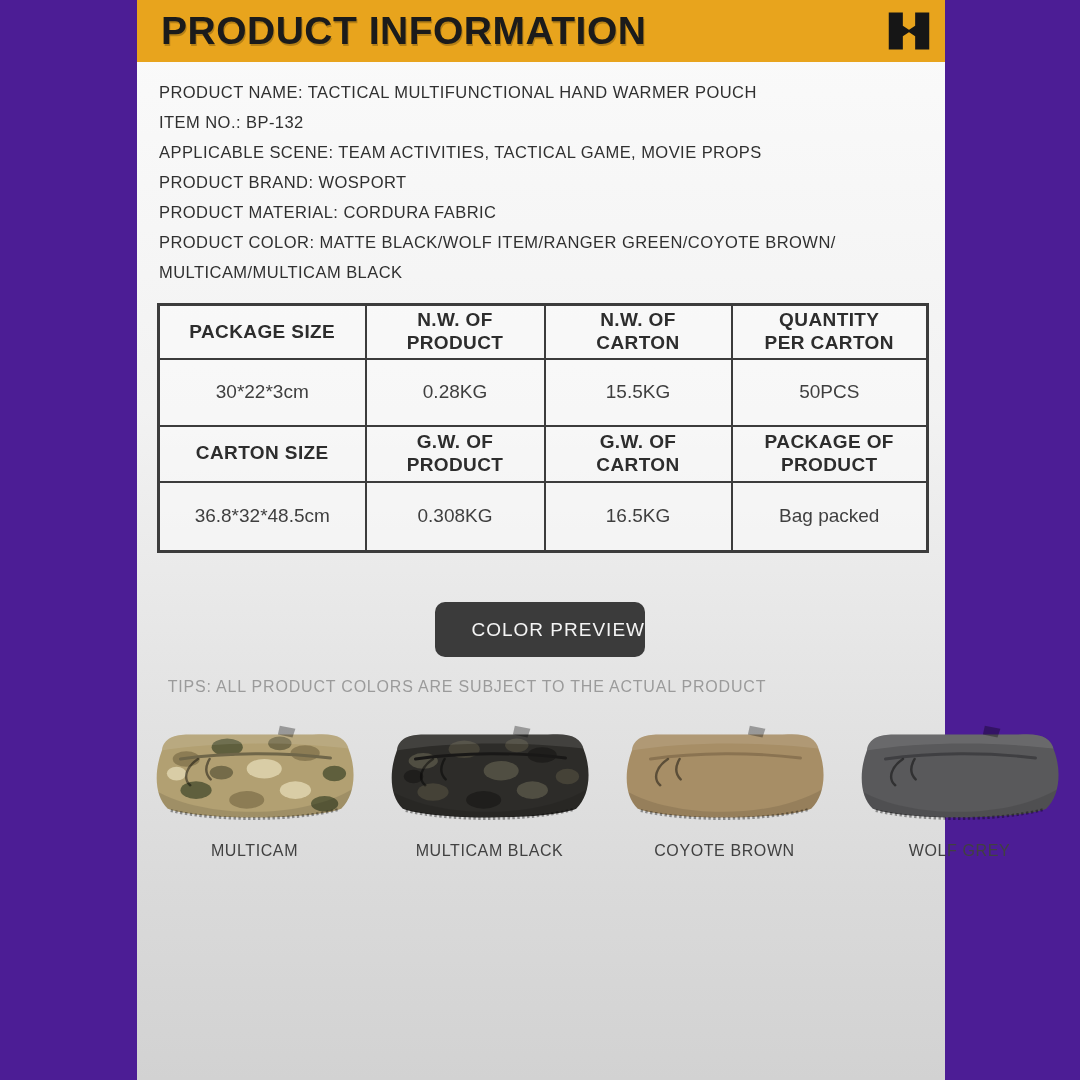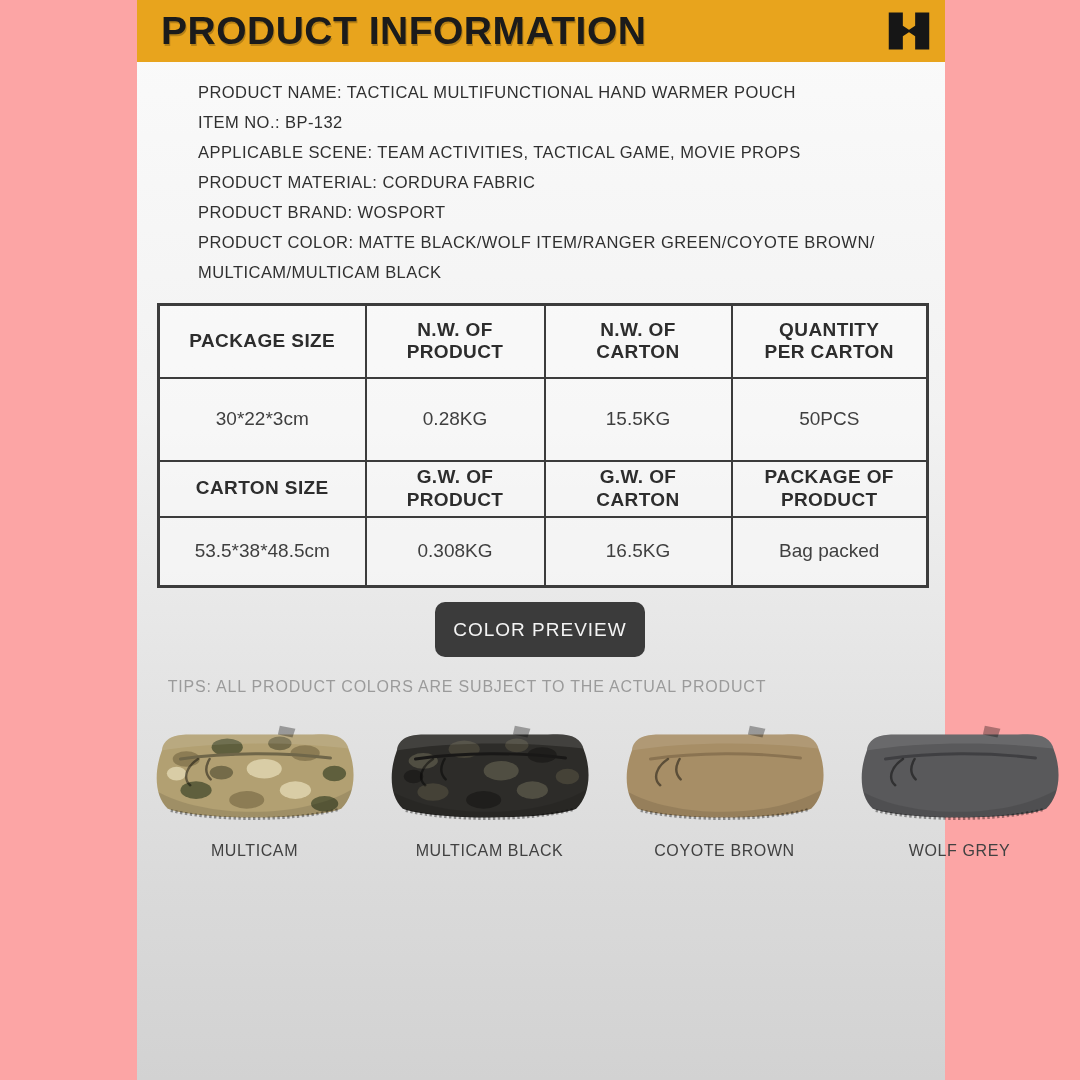--- a/index.html
+++ b/index.html
@@ -1,40 +1,40 @@
 <!DOCTYPE html>
 <html><head>
 <meta charset="utf-8">
 <style>
   html,body{margin:0;padding:0;background:#ffffff;}
-  .page{position:relative;width:1080px;height:1080px;background:#fca5a5;overflow:hidden;
+  .page{position:relative;width:1080px;height:1080px;background:#4c1d95;overflow:hidden;
         font-family:"Liberation Sans", sans-serif;}
   .panel{position:absolute;left:137px;top:0;width:808px;height:1080px;
          background:linear-gradient(180deg,#fbfbfb 0%,#f2f2f2 38%,#e6e6e6 60%,#dadada 82%,#d2d2d2 100%);}
   .header-bar{position:absolute;left:0;top:0;width:808px;height:62px;background:#E8A41D;}
   .header-title{position:absolute;left:24px;top:9px;font-size:39px;font-weight:700;
                 color:#1b1b1b;letter-spacing:0.5px;text-shadow:1px 2px 0 rgba(0,0,0,0.22);
                 white-space:nowrap;}
   .logo{position:absolute;right:14px;top:10px;width:44px;height:42px;}
   .logo polygon{fill:#161616;}
 
   .info-block{position:absolute;left:22px;top:77px;width:770px;}
   .info-line{height:30px;line-height:30px;font-size:16.5px;color:#303030;
-             letter-spacing:0.45px;white-space:nowrap;margin-left:39px;}
+             letter-spacing:0.45px;white-space:nowrap;}
 
   .spec-table{position:absolute;left:20px;top:303px;width:769px;border-collapse:collapse;
               table-layout:fixed;border:3px solid #3c3c3c;}
   .spec-table td{border:2px solid #3c3c3c;text-align:center;vertical-align:middle;
                  background:rgba(252,252,252,0.55);white-space:pre-line;line-height:1.18;}
   .spec-table tr.hdr td{font-weight:700;font-size:19px;color:#2d2d2d;letter-spacing:0.4px;}
   .spec-table tr.val td{font-weight:400;font-size:19px;color:#3f3f3f;}
 
   .preview-btn{position:absolute;left:298px;top:602px;width:210px;height:55px;
                background:#3b3b3b;border-radius:10px;display:flex;align-items:center;
-               justify-content:center;}
+               justify-content:flex-end;}
   .preview-btn span{color:#f4f4f4;font-size:19px;letter-spacing:1px;}
   .tips{position:absolute;left:0;top:678px;width:660px;text-align:center;
         font-size:16px;color:#9b9b9b;letter-spacing:0.8px;}
 
   .variant-grid{position:absolute;left:0;top:720px;width:808px;display:grid;
                 grid-template-columns:repeat(5,1fr);grid-template-rows:170px 170px;
                 justify-items:center;align-items:start;}
   .variant{margin:0;display:flex;flex-direction:column;align-items:center;}
   .pouch{width:235px;height:113px;display:block;}
   .pouch .zip{fill:none;stroke-width:3;stroke-linecap:round;}
@@ -57,60 +57,60 @@
       <svg class="logo" viewBox="0 0 50 46">
         <polygon points="2,2 18,2 18,17 27,23 18,29 18,44 2,44"></polygon>
         <polygon points="48,2 32,2 32,17 23,23 32,29 32,44 48,44"></polygon>
       </svg>
     </div>
 
     <div class="info-block">
       <div class="info-line">PRODUCT NAME: TACTICAL MULTIFUNCTIONAL HAND WARMER POUCH</div>
       <div class="info-line">ITEM NO.: BP-132</div>
       <div class="info-line">APPLICABLE SCENE: TEAM ACTIVITIES, TACTICAL GAME, MOVIE PROPS</div>
+      <div class="info-line">PRODUCT BRAND: WOSPORT</div>
       <div class="info-line">PRODUCT MATERIAL: CORDURA FABRIC</div>
-      <div class="info-line">PRODUCT BRAND: WOSPORT</div>
       <div class="info-line">PRODUCT COLOR: MATTE BLACK/WOLF ITEM/RANGER GREEN/COYOTE BROWN/</div>
       <div class="info-line">MULTICAM/MULTICAM BLACK</div>
     </div>
 
     <table class="spec-table">
       <colgroup>
           <col style="width:207px">
           <col style="width:179px">
           <col style="width:187px">
           <col style="width:196px">
         </colgroup>
       <tbody>
-        <tr class="hdr" style="height:73px">
+        <tr class="hdr" style="height:54px">
           <td>PACKAGE SIZE</td>
           <td>N.W. OF
 PRODUCT</td>
           <td>N.W. OF
 CARTON</td>
           <td>QUANTITY
 PER CARTON</td>
         </tr>
-        <tr class="val" style="height:83px">
+        <tr class="val" style="height:67px">
           <td>30*22*3cm</td>
           <td>0.28KG</td>
           <td>15.5KG</td>
           <td>50PCS</td>
         </tr>
         <tr class="hdr" style="height:56px">
           <td>CARTON SIZE</td>
           <td>G.W. OF
 PRODUCT</td>
           <td>G.W. OF
 CARTON</td>
           <td>PACKAGE OF
 PRODUCT</td>
         </tr>
         <tr class="val" style="height:70px">
-          <td>53.5*38*48.5cm</td>
+          <td>36.8*32*48.5cm</td>
           <td>0.308KG</td>
           <td>16.5KG</td>
           <td>Bag packed</td>
         </tr>
       </tbody>
     </table>
 
     <div class="preview-btn">
       <span>COLOR PREVIEW</span>
     </div>

